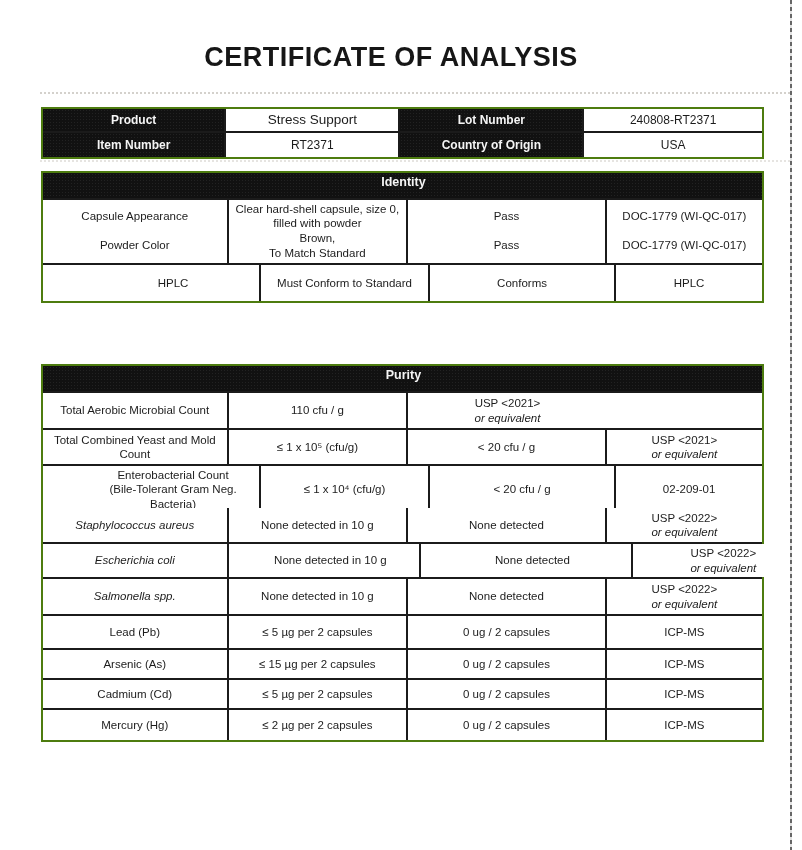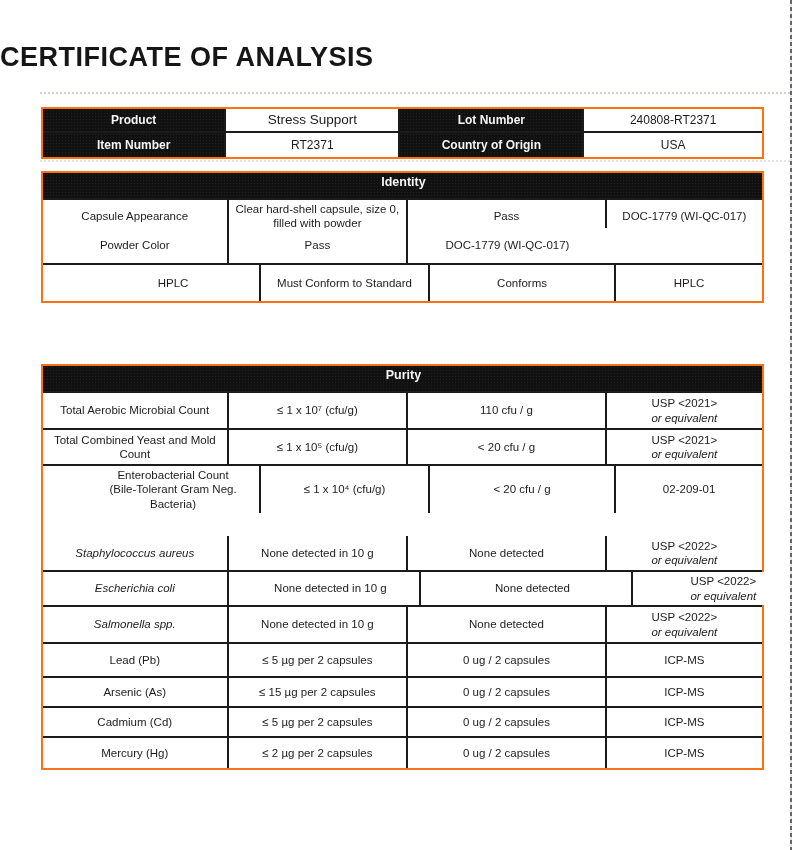--- a/index.html
+++ b/index.html
@@ -9,21 +9,21 @@
     width: 802px;
     height: 850px;
     background: #ffffff;
     font-family: "Liberation Sans", "DejaVu Sans", sans-serif;
     color: #1c1c1c;
     overflow: hidden;
   }
   .title {
     position: absolute;
     top: 42px; left: 0; right: 20px;
-    text-align: left;
+    text-align: center;
     font-size: 27px;
     font-weight: 700;
     letter-spacing: 0.5px;
     color: #161616;
   }
   .dotted-line {
     position: absolute;
     left: 40px; right: 12px;
     border-top: 2px dotted #b8b3ab;
     opacity: 0.6;
@@ -38,21 +38,21 @@
     background: repeating-linear-gradient(
       to bottom,
       rgba(20,20,20,0.65) 0px, rgba(20,20,20,0.65) 4px,
       rgba(20,20,20,0.12) 4px, rgba(20,20,20,0.12) 7px);
   }
   
   .tbl {
     position: absolute;
     left: 41px;
     width: 723px;
-    border: 2px solid #f97316;
+    border: 2px solid #4d7c0f;
     background: #ffffff;
   }
   .trow { display: grid; border-bottom: 2px solid #1b1b1b; }
   .trow:last-child { border-bottom: none; }
   .cell {
     display: flex;
     flex-direction: column;
     align-items: center;
     justify-content: center;
     text-align: center;
@@ -95,21 +95,21 @@
   .italic { font-style: italic; }
   .m2 { font-style: italic; }
   
   .id-r0 { height: 28px; }
   .id-r1 { height: 37px; }
   .id-r2 { height: 36px; padding-left: 44px; }
   
   .pu-r0 { height: 37px; }
   .pu-r1 { height: 36px; }
   .pu-r2 { height: 42px; margin-left: 44px; }
-  .pu-r3 { height: 36px; margin-top: 28px; }
+  .pu-r3 { height: 36px; }
   .pu-r4 { height: 35px; gap: 13px; }
   .pu-r5 { height: 37px; }
   .pu-r6 { height: 34px; }
   .pu-r7 { height: 30px; }
   .pu-r8 { height: 30px; }
   .pu-r9 { height: 30px; }
 </style>
 </head>
 <body>
 
@@ -141,38 +141,39 @@
       <div class="cell black section-cell">Identity</div>
     </div>
     <div class="trow id-r0">
       <div class="cell body-cell">Capsule Appearance</div>
       <div class="cell body-cell">Clear hard-shell capsule, size 0, filled with powder</div>
       <div class="cell body-cell">Pass</div>
       <div class="cell body-cell"><span>DOC-1779 (WI-QC-017)</span><span class="m2"></span></div>
     </div>
     <div class="trow id-r1">
       <div class="cell body-cell">Powder Color</div>
+      <div class="cell body-cell">Brown,
+To Match Standard</div>
       <div class="cell body-cell">Pass</div>
       <div class="cell body-cell"><span>DOC-1779 (WI-QC-017)</span><span class="m2"></span></div>
     </div>
     <div class="trow id-r2">
       <div class="cell body-cell">HPLC</div>
       <div class="cell body-cell">Must Conform to Standard</div>
       <div class="cell body-cell">Conforms</div>
       <div class="cell body-cell"><span>HPLC</span><span class="m2"></span></div>
     </div>
   </div>
 
   <div class="tbl main-table purity-table">
     <div class="trow section-row" style="grid-template-columns: 100%;">
       <div class="cell black section-cell">Purity</div>
     </div>
     <div class="trow pu-r0">
       <div class="cell body-cell">Total Aerobic Microbial Count</div>
-      <div class="cell body-cell">≤ 1 x 10⁷ (cfu/g)</div>
       <div class="cell body-cell">110 cfu / g</div>
       <div class="cell body-cell"><span>USP &lt;2021&gt;</span><span class="m2">or equivalent</span></div>
     </div>
     <div class="trow pu-r1">
       <div class="cell body-cell">Total Combined Yeast and Mold Count</div>
       <div class="cell body-cell">≤ 1 x 10⁵ (cfu/g)</div>
       <div class="cell body-cell">&lt; 20 cfu / g</div>
       <div class="cell body-cell"><span>USP &lt;2021&gt;</span><span class="m2">or equivalent</span></div>
     </div>
     <div class="trow pu-r2">

